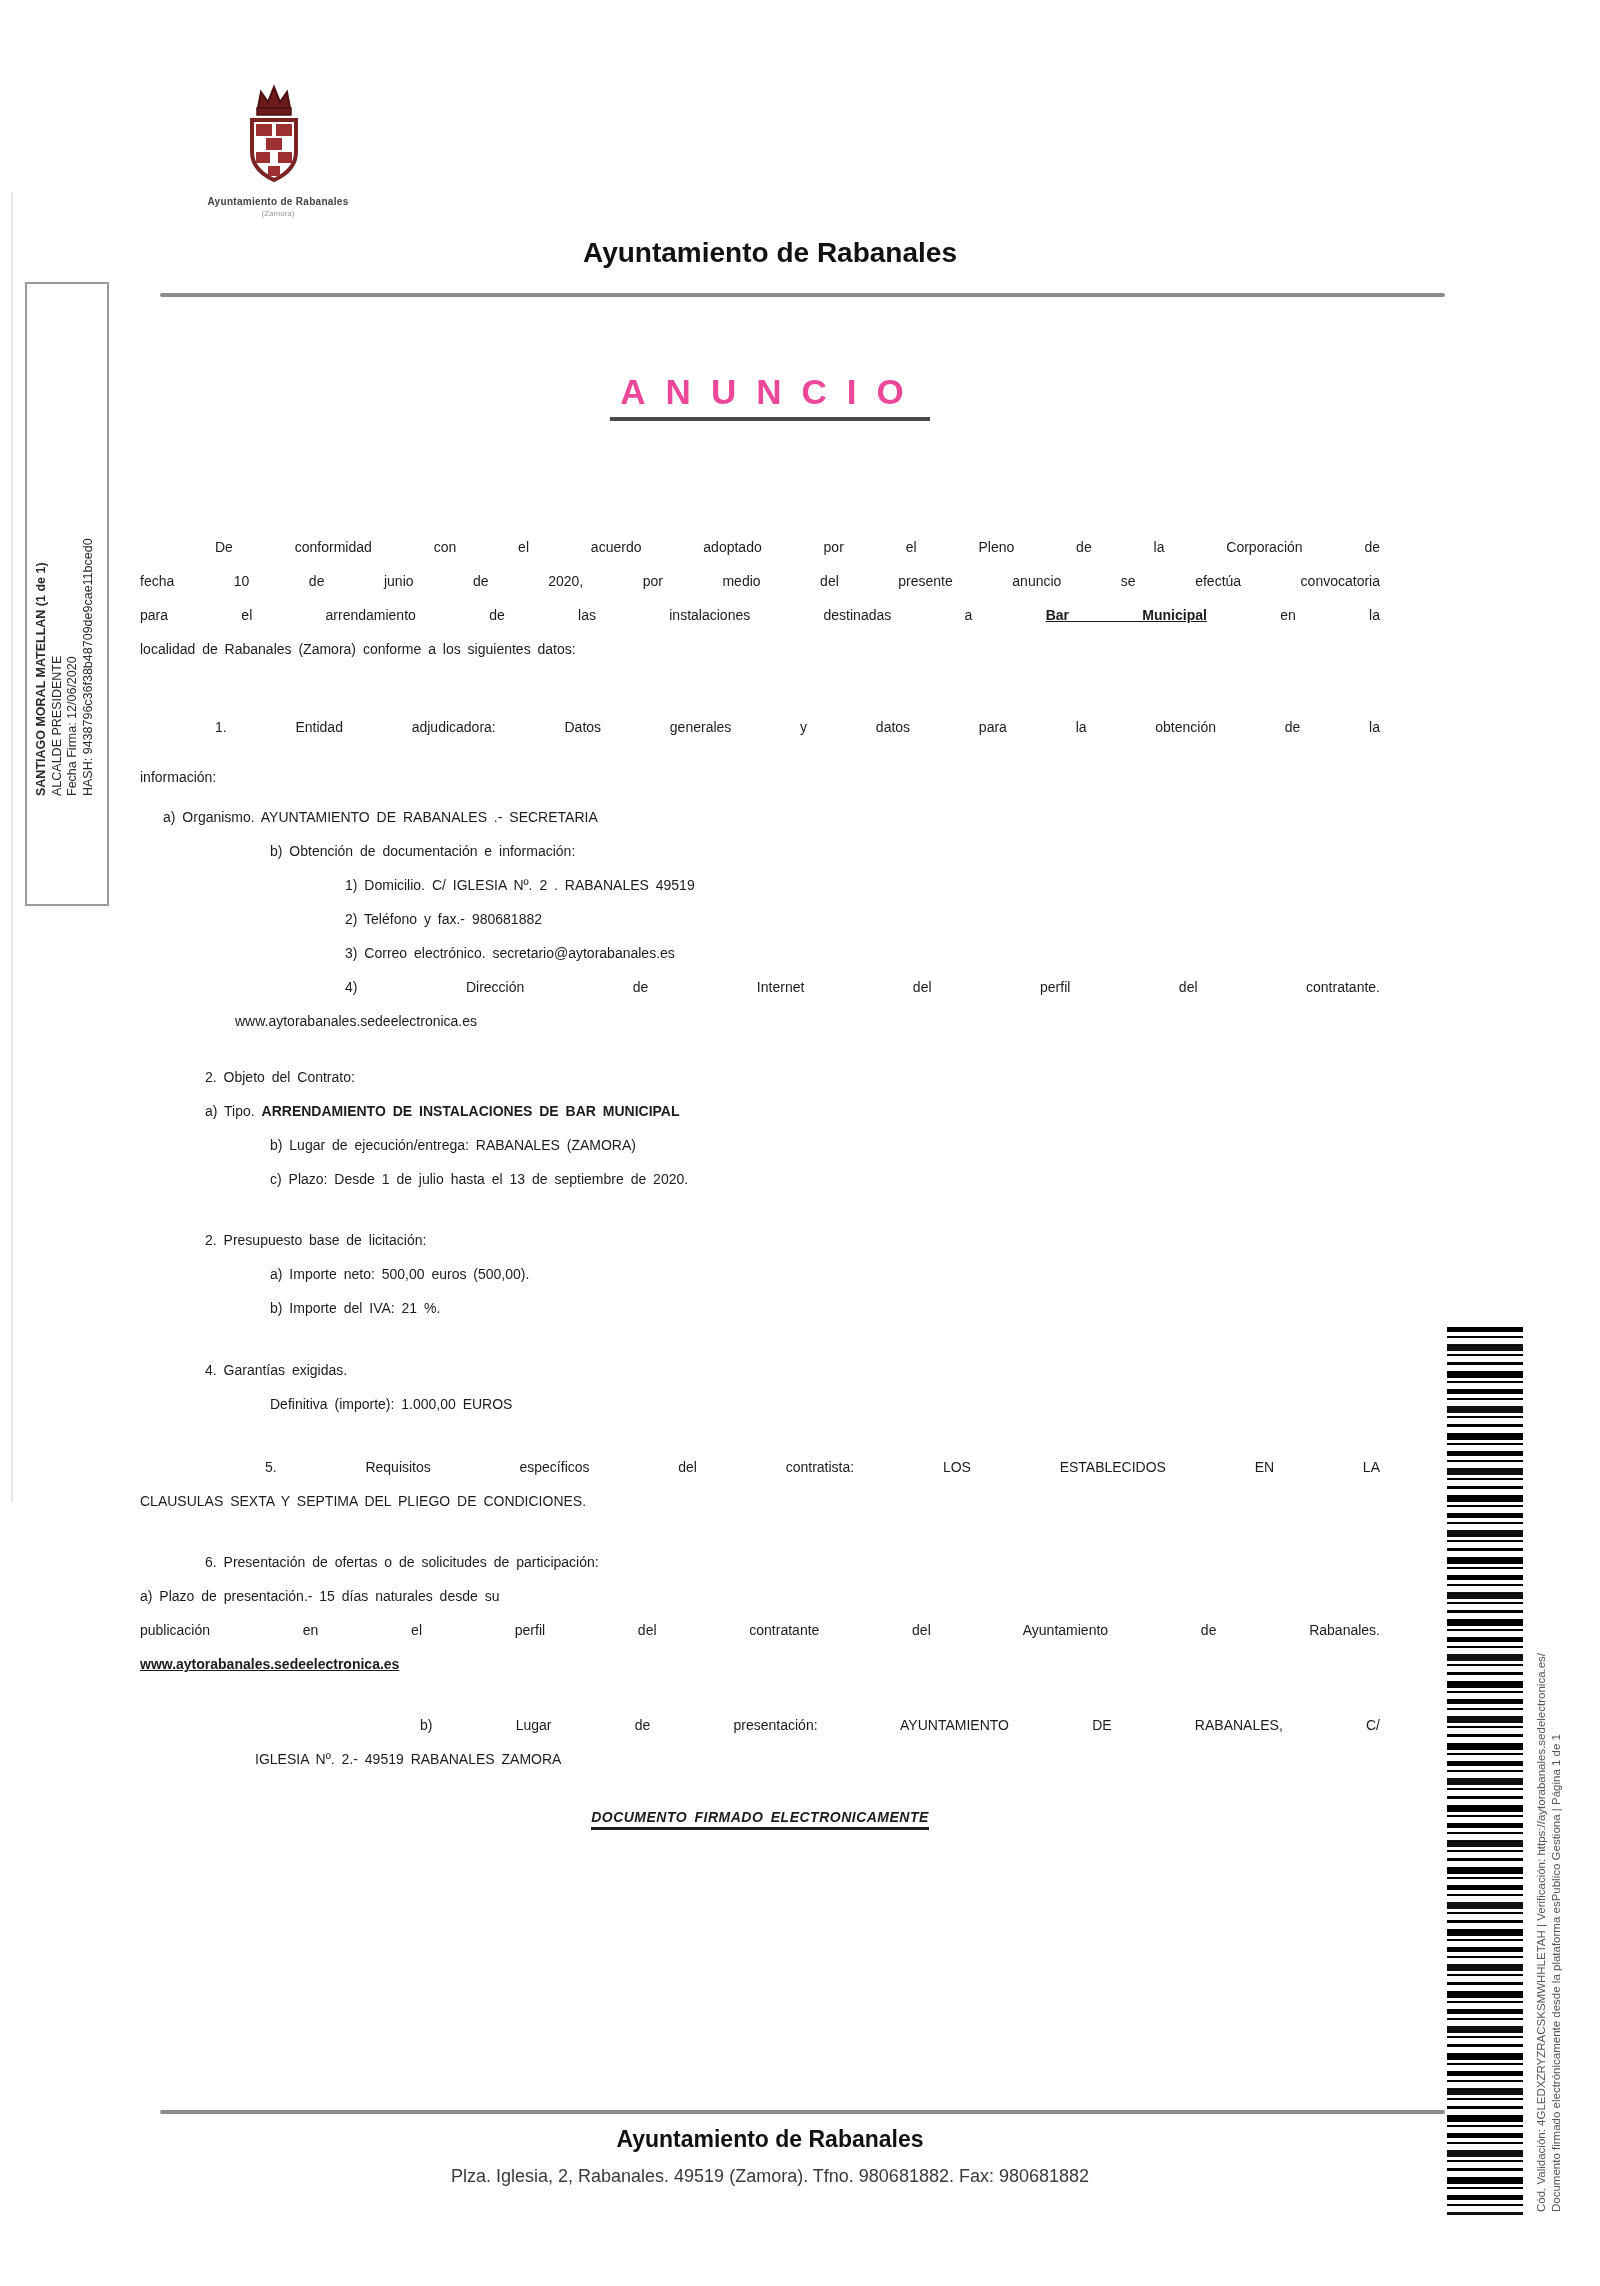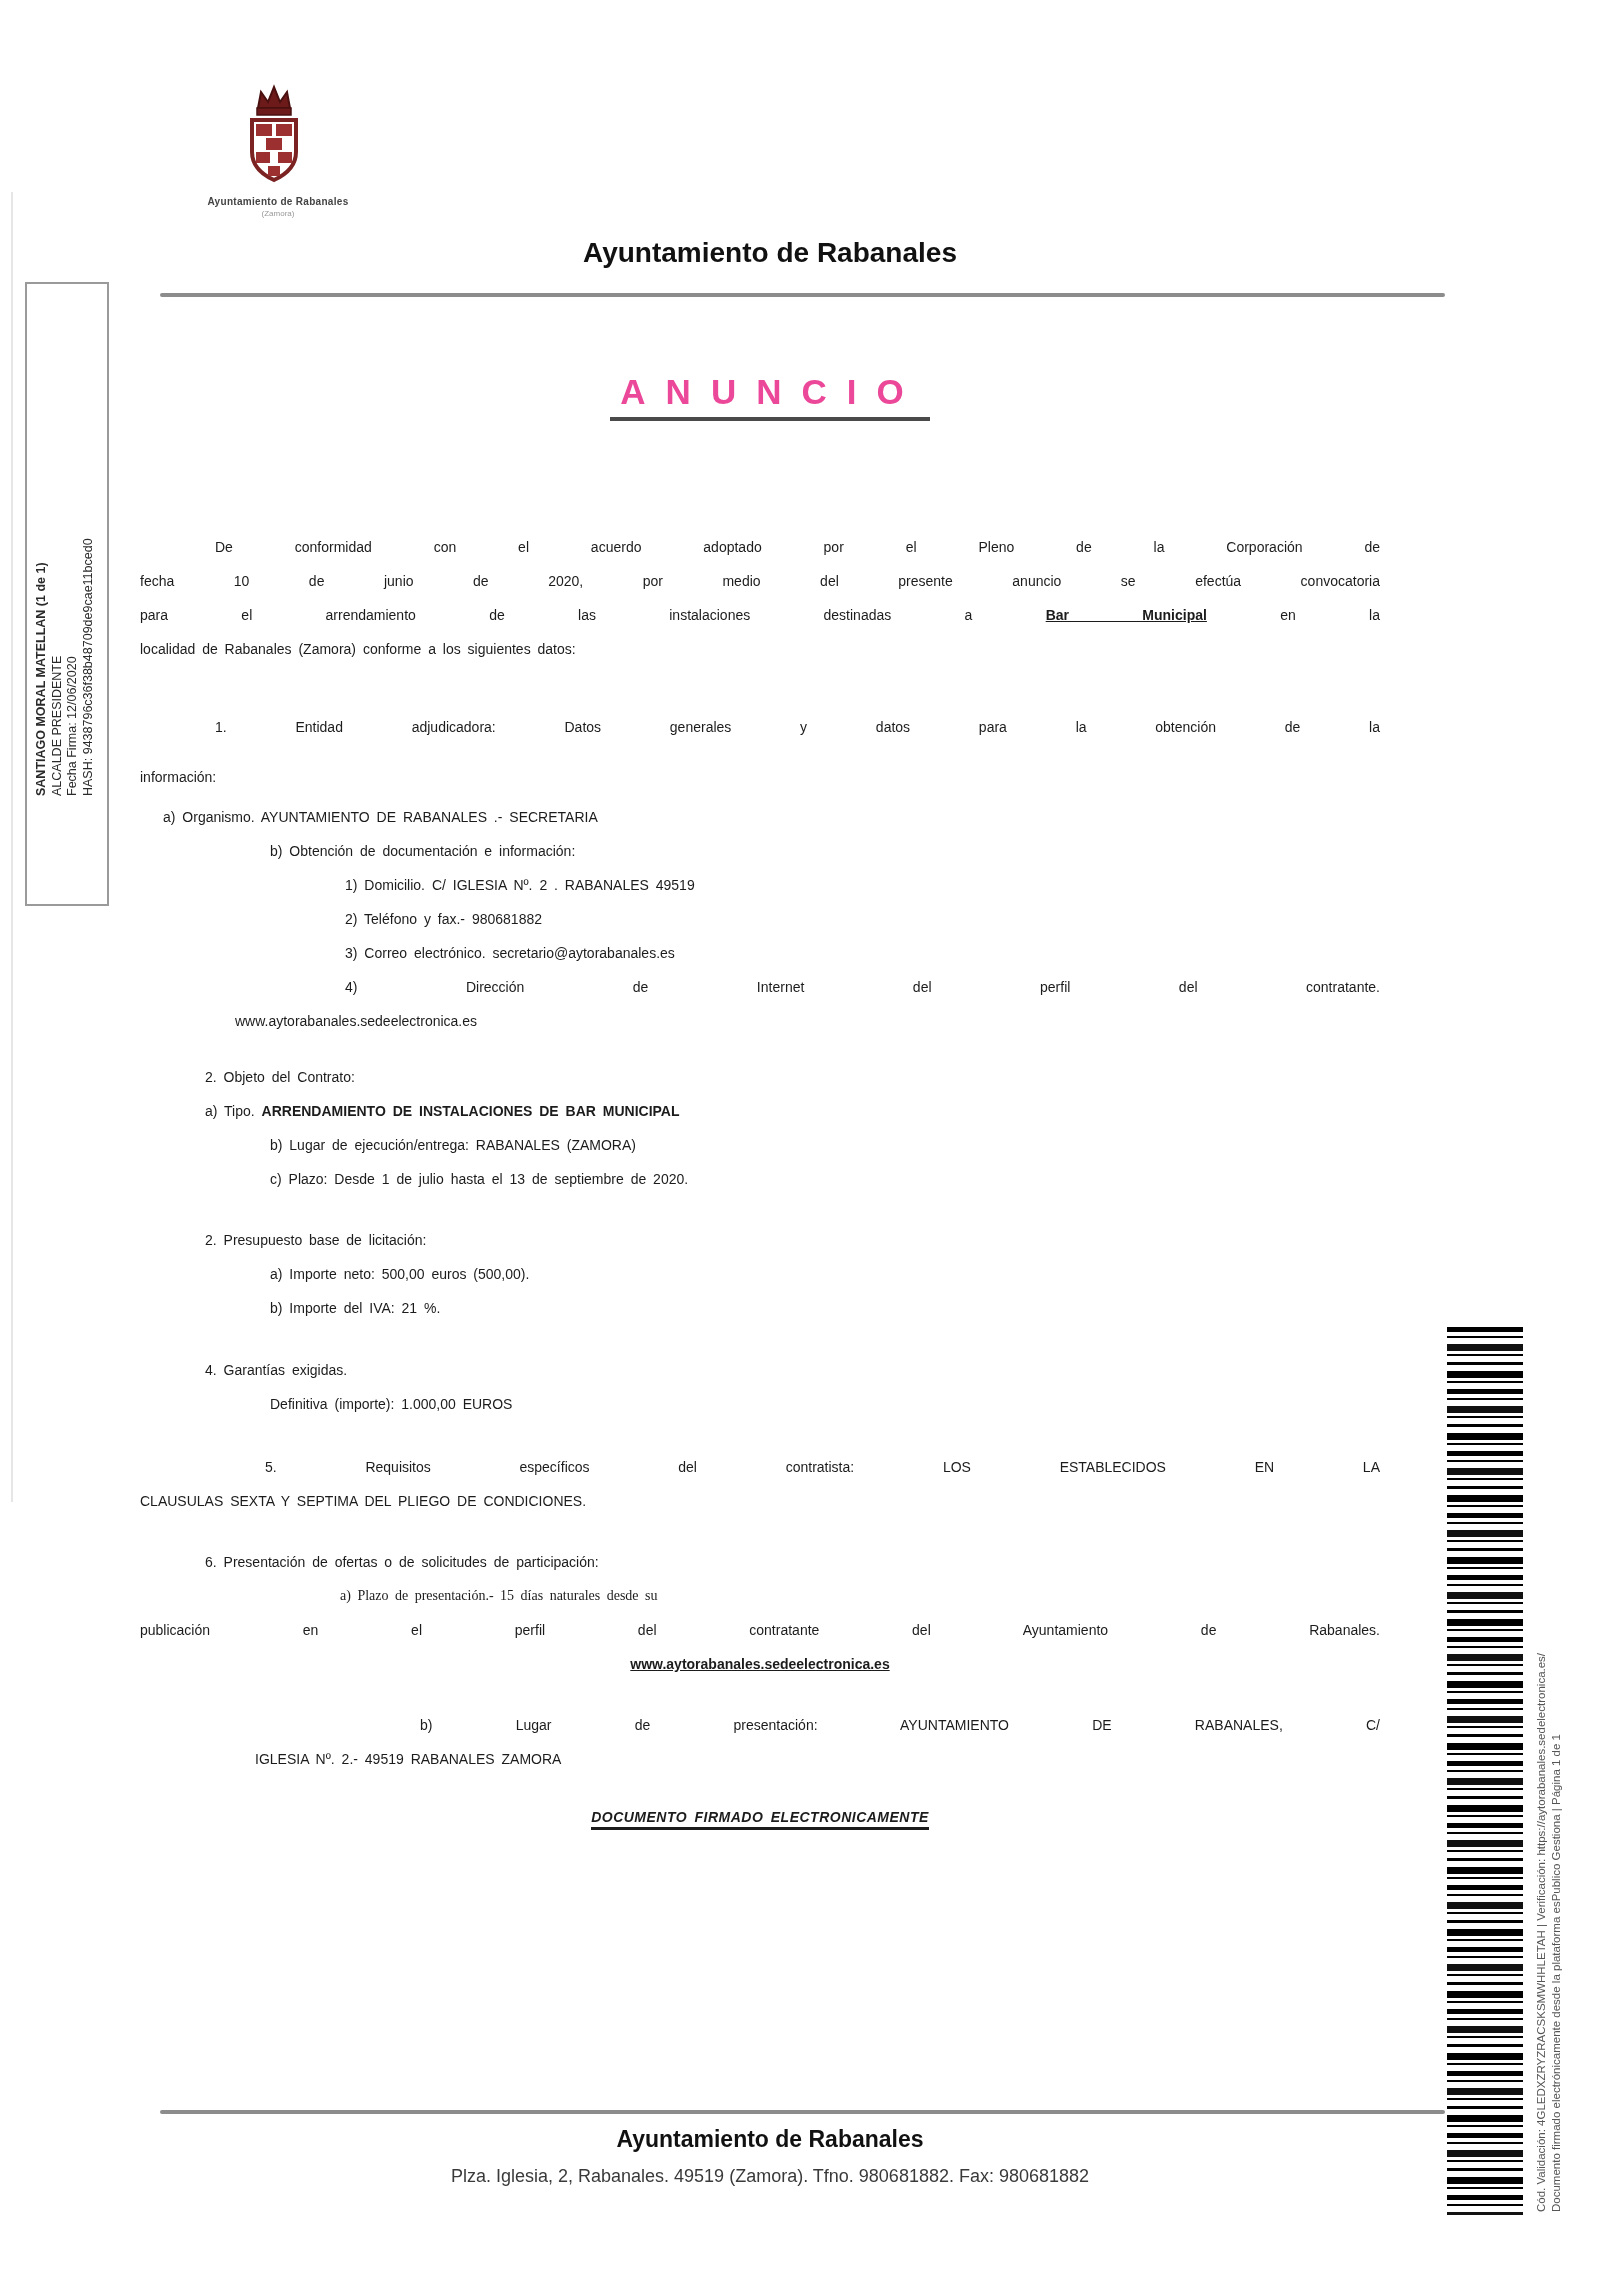--- a/index.html
+++ b/index.html
@@ -27,29 +27,29 @@
   .sig-rot{position:absolute;left:34px;top:892px;width:596px;height:66px;
     transform:rotate(-90deg);transform-origin:0 0;
     font-size:12.5px;line-height:15.5px;color:#2a2a2a;padding-left:96px;box-sizing:border-box;}
   .sig-rot .nm{font-weight:bold;}
   .scan-line{position:absolute;left:11px;top:192px;width:2px;height:1310px;background:#e6e6e6;}
   
   .content{position:absolute;left:140px;top:530px;width:1240px;
     font-size:14px;line-height:34px;}
   .ln{word-spacing:3px;white-space:normal;}
   .just{text-align:justify;text-align-last:justify;}
-  .b{font-weight:bold;text-align:center;}
+  .b{font-weight:bold;}
   .u{text-decoration:underline;}
   .ind75{margin-left:75px;}
   .ml65{margin-left:65px;}
   .ml95{margin-left:95px;}
   .ml115{margin-left:115px;}
   .ml125{margin-left:125px;}
   .ml130{margin-left:130px;}
-  .ml200{margin-left:200px;font-family:Liberation Serif, serif;}
+  .ml200{}
   .ml205{margin-left:205px;}
   .ml280{margin-left:280px;}
   .mt6{margin-top:6px;margin-left:23px;}  .mt16{margin-top:16px;} .mt22{margin-top:22px;}
   .mt24{margin-top:24px;} .mt27{margin-top:27px;} .mt28{margin-top:28px;}
   .mt29{margin-top:29px;} .mt44{margin-top:44px;}
   .signed{text-align:center;font-weight:bold;font-style:italic;letter-spacing:.5px;}
   .signed span{border-bottom:3px solid #1c1c1c;padding-bottom:2px;}
   
   .barcode{position:absolute;left:1447px;top:1327px;width:76px;height:888px;
     background:repeating-linear-gradient(to bottom,

